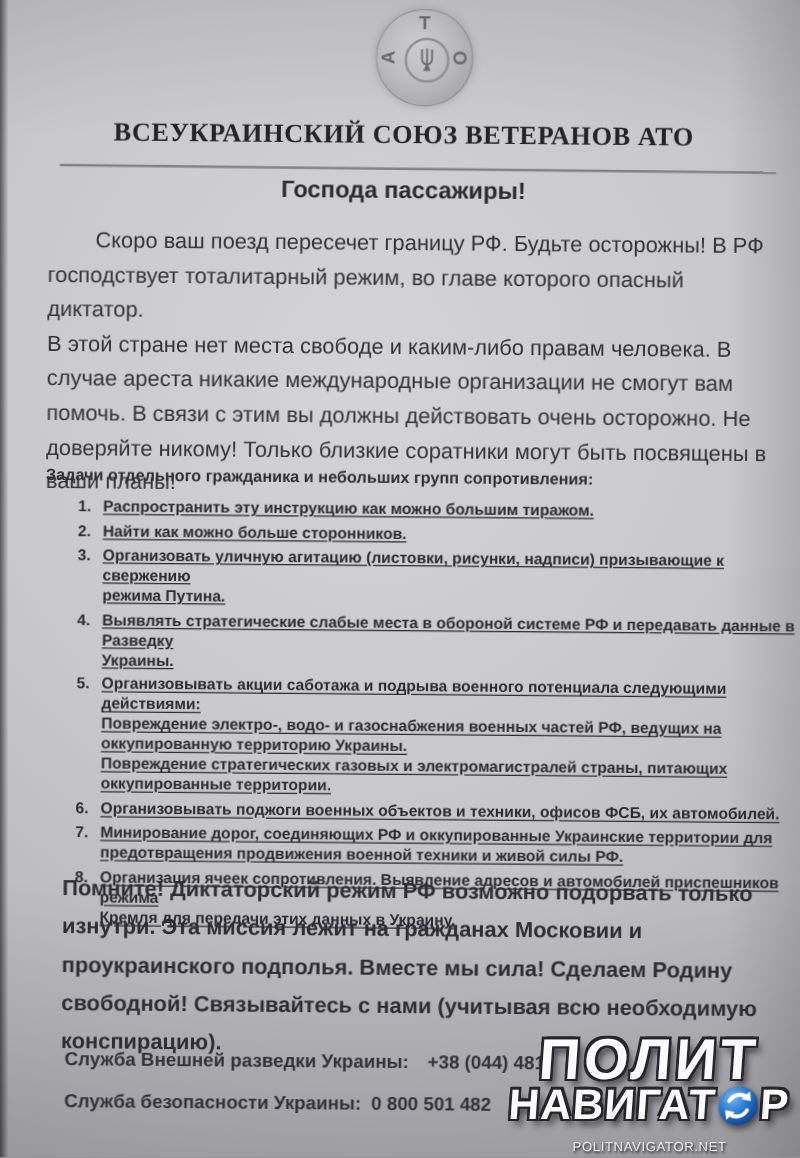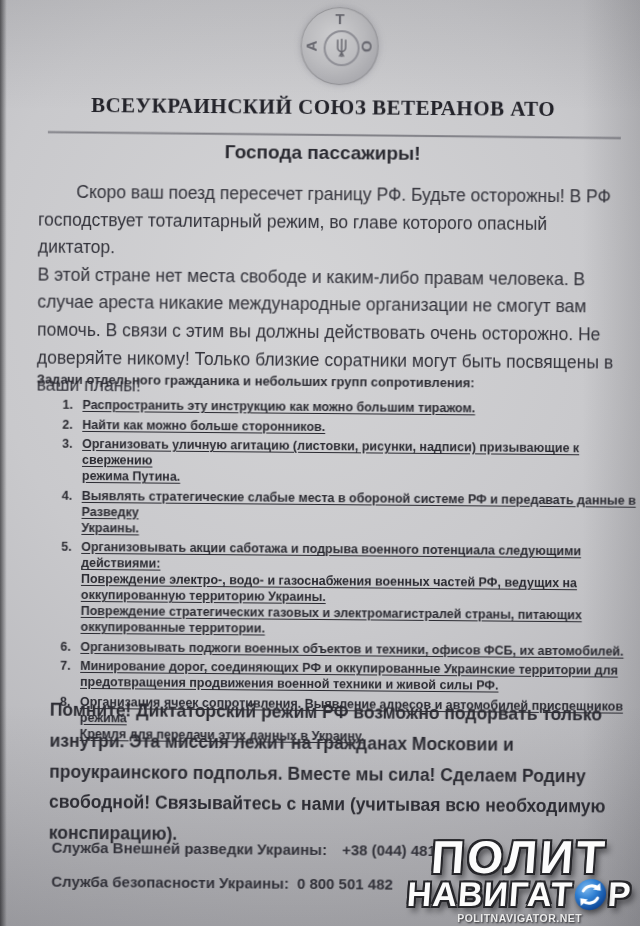--- a/index.html
+++ b/index.html
@@ -64,21 +64,21 @@
 
   
   .watermark{position:absolute;right:8px;bottom:2px;z-index:9;text-align:center;}
   .wm-text{
     color:#fcfcfc;font-weight:700;
     text-shadow:-2px -2px 0 #26262a, 2px -2px 0 #26262a, -2px 2px 0 #26262a, 2px 2px 0 #26262a, 4px 5px 6px rgba(8,8,10,.65);
   }
   .wm1{font-size:46px;letter-spacing:3px;line-height:.82;transform:skewX(-4deg);}
   .wm2{font-size:34px;letter-spacing:1px;line-height:1;display:flex;align-items:center;justify-content:center;transform:skewX(-4deg);}
   .globe{width:33px;height:33px;display:inline-block;margin:0 1px;filter:drop-shadow(2px 3px 3px rgba(8,8,10,.6));}
-  .wmurl{font-size:10.5px;font-weight:700;color:#ededed;letter-spacing:.5px;text-shadow:1px 1px 2px #1e1e22;margin-top:1px;}
+  .wmurl{font-size:10.5px;font-weight:400;color:#ededed;letter-spacing:.5px;text-shadow:1px 1px 2px #1e1e22;margin-top:11px;}
 </style>
 </head>
 <body>
 
 <div class="photo">
   <div class="vignette"></div>
   <div class="edge"></div>
 
   <div class="content">
 

